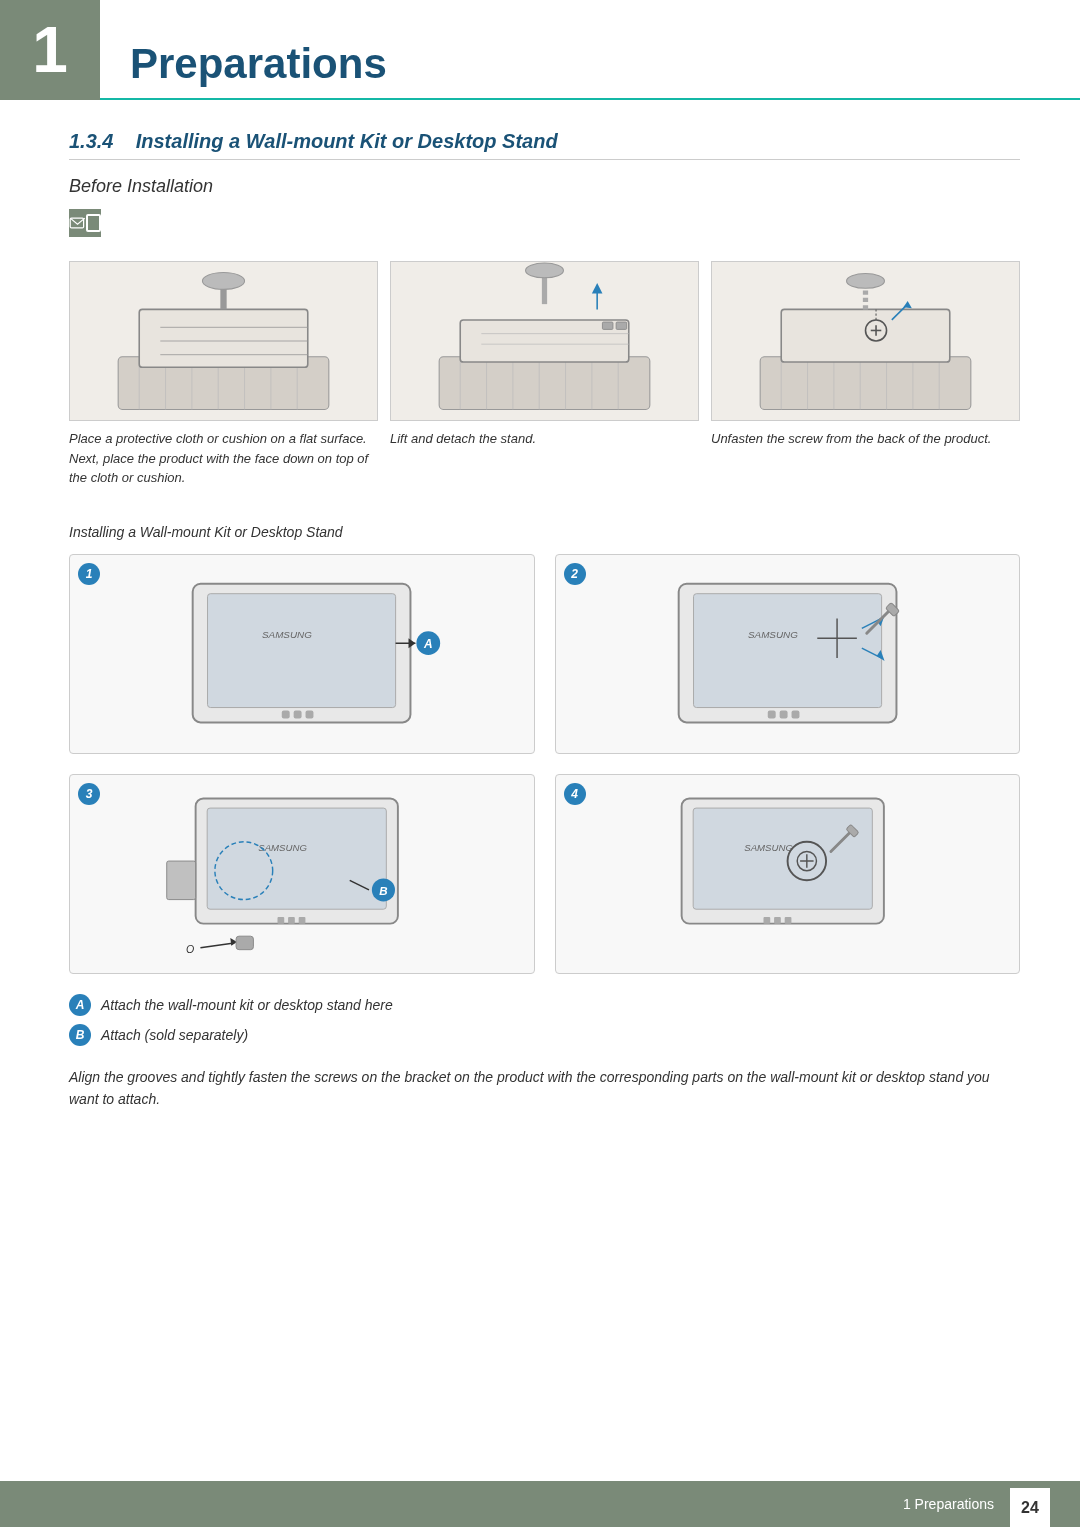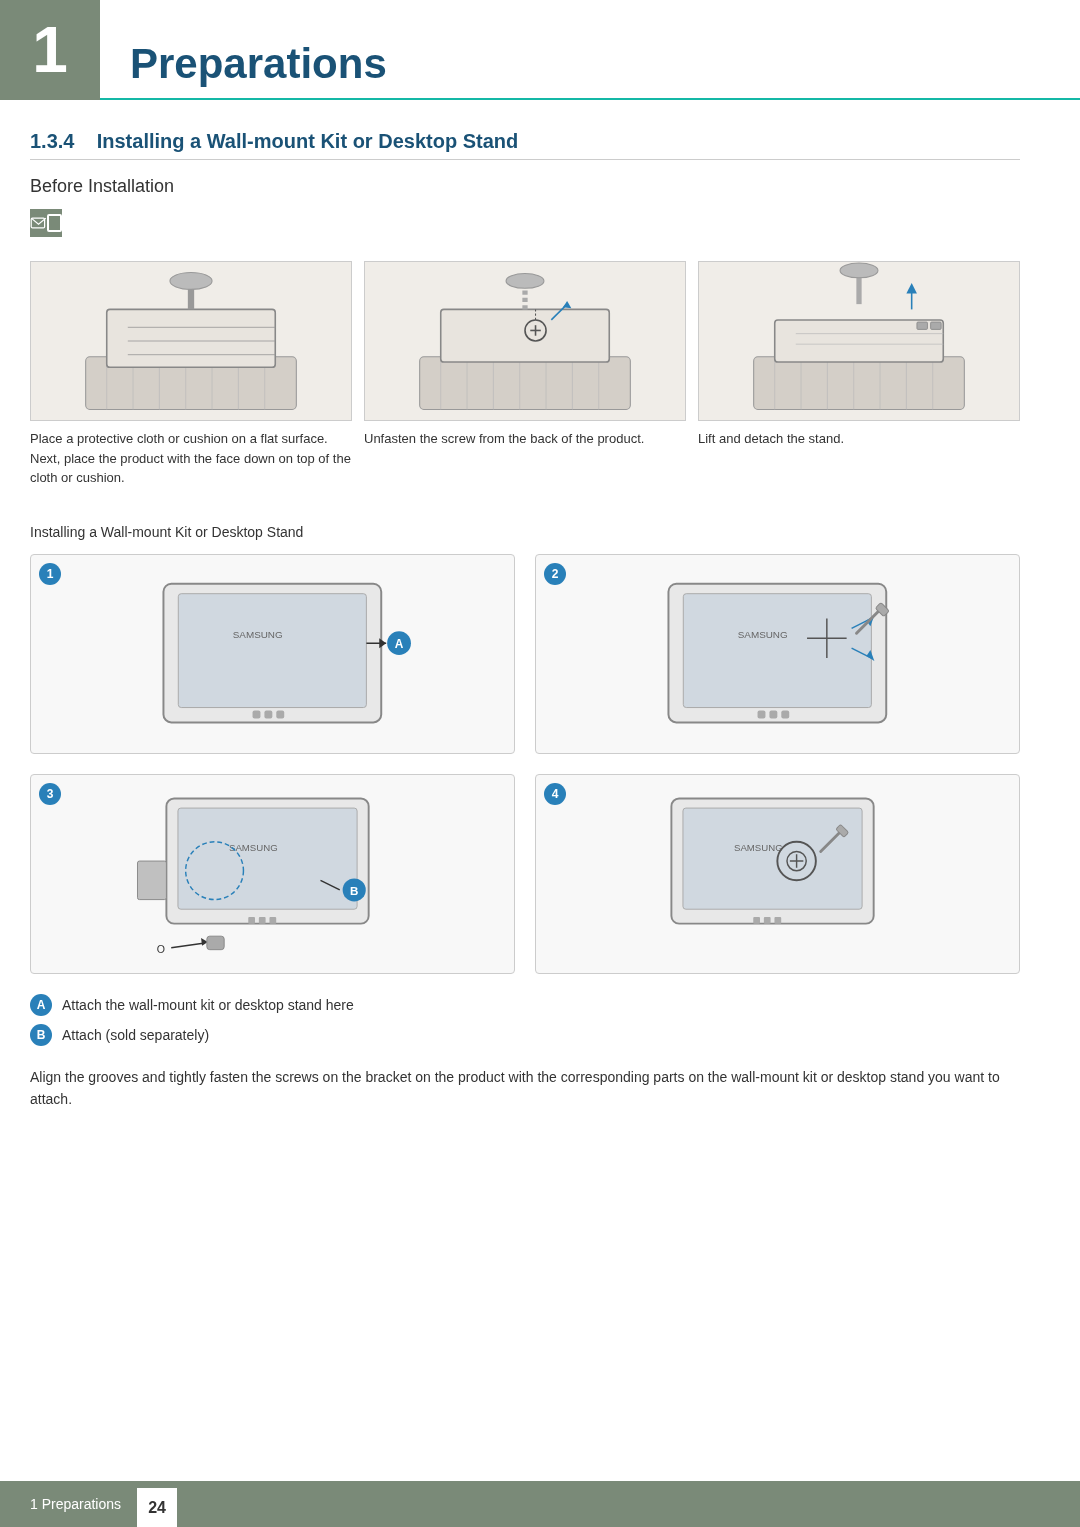--- a/index.html
+++ b/index.html
@@ -44,21 +44,22 @@
       flex: 1;
     }
     .chapter-title {
       font-size: 42px;
       font-weight: bold;
       color: #1a5276;
     }
 
     
     .main-content {
-      padding: 0 60px 80px 30px;
+      padding: 0 60px 80px 69px;
+      font-style: italic;
     }
 
     
     .section-heading {
       color: #1a5276;
       font-size: 20px;
       font-weight: bold;
       margin-bottom: 16px;
       padding-bottom: 6px;
       border-bottom: 1px solid #ccc;
@@ -213,20 +214,21 @@
     
     .footer {
       position: absolute;
       bottom: 0;
       left: 0;
       right: 0;
       height: 46px;
       background: #7a8a78;
       display: flex;
       align-items: center;
+      justify-content: flex-end;
       padding: 0 30px;
       gap: 16px;
     }
     .footer-text {
       color: #fff;
       font-size: 14px;
     }
     .footer-page {
       background: #fff;
       color: #333;
@@ -315,67 +317,67 @@
 
           <rect x="10" y="90" width="200" height="50" rx="4" fill="#d4cfc8" stroke="#999" stroke-width="1"></rect>
           <line x1="30" y1="90" x2="30" y2="140" stroke="#bbb" stroke-width="0.7"></line>
           <line x1="55" y1="90" x2="55" y2="140" stroke="#bbb" stroke-width="0.7"></line>
           <line x1="80" y1="90" x2="80" y2="140" stroke="#bbb" stroke-width="0.7"></line>
           <line x1="105" y1="90" x2="105" y2="140" stroke="#bbb" stroke-width="0.7"></line>
           <line x1="130" y1="90" x2="130" y2="140" stroke="#bbb" stroke-width="0.7"></line>
           <line x1="155" y1="90" x2="155" y2="140" stroke="#bbb" stroke-width="0.7"></line>
           <line x1="180" y1="90" x2="180" y2="140" stroke="#bbb" stroke-width="0.7"></line>
 
-          <rect x="30" y="45" width="160" height="50" rx="3" fill="#e8e4de" stroke="#888" stroke-width="1.5"></rect>
-
-          <line x1="110" y1="20" x2="110" y2="45" stroke="#aaa" stroke-width="5" stroke-dasharray="4,3"></line>
-          <ellipse cx="110" cy="18" rx="18" ry="7" fill="#bbb" stroke="#999" stroke-width="1"></ellipse>
-
-          <circle cx="120" cy="65" r="10" fill="none" stroke="#555" stroke-width="1.5"></circle>
-          <line x1="115" y1="65" x2="125" y2="65" stroke="#555" stroke-width="1.5"></line>
-          <line x1="120" y1="60" x2="120" y2="70" stroke="#555" stroke-width="1.5"></line>
-
-          <line x1="120" y1="45" x2="120" y2="55" stroke="#555" stroke-width="1" stroke-dasharray="2,2"></line>
-
-          <line x1="135" y1="55" x2="150" y2="40" stroke="#2980b9" stroke-width="1.5"></line>
-          <polygon points="150,37 154,44 146,43" fill="#2980b9"></polygon>
-        </svg>
-      </div>
-      <div class="caption">Unfasten the screw from the back of the product.</div>
+          <rect x="30" y="55" width="160" height="40" rx="3" fill="#e8e4de" stroke="#888" stroke-width="1.5"></rect>
+
+          <line x1="50" y1="68" x2="190" y2="68" stroke="#bbb" stroke-width="0.7"></line>
+          <line x1="50" y1="78" x2="190" y2="78" stroke="#bbb" stroke-width="0.7"></line>
+
+          <rect x="165" y="57" width="10" height="7" rx="1" fill="#aaa" stroke="#888" stroke-width="0.8"></rect>
+          <rect x="178" y="57" width="10" height="7" rx="1" fill="#aaa" stroke="#888" stroke-width="0.8"></rect>
+
+          <line x1="110" y1="10" x2="110" y2="40" stroke="#aaa" stroke-width="5"></line>
+          <ellipse cx="110" cy="8" rx="18" ry="7" fill="#bbb" stroke="#999" stroke-width="1"></ellipse>
+
+          <line x1="160" y1="45" x2="160" y2="25" stroke="#2980b9" stroke-width="1.5"></line>
+          <polygon points="160,20 155,30 165,30" fill="#2980b9"></polygon>
+        </svg>
+      </div>
+      <div class="caption">Lift and detach the stand.</div>
     </div>
 
     <div class="step-image-box">
       <div class="image-placeholder before-install-img">
         <svg viewBox="0 0 220 150" xmlns="http://www.w3.org/2000/svg" style="width:100%;height:100%;">
 
           <rect x="10" y="90" width="200" height="50" rx="4" fill="#d4cfc8" stroke="#999" stroke-width="1"></rect>
           <line x1="30" y1="90" x2="30" y2="140" stroke="#bbb" stroke-width="0.7"></line>
           <line x1="55" y1="90" x2="55" y2="140" stroke="#bbb" stroke-width="0.7"></line>
           <line x1="80" y1="90" x2="80" y2="140" stroke="#bbb" stroke-width="0.7"></line>
           <line x1="105" y1="90" x2="105" y2="140" stroke="#bbb" stroke-width="0.7"></line>
           <line x1="130" y1="90" x2="130" y2="140" stroke="#bbb" stroke-width="0.7"></line>
           <line x1="155" y1="90" x2="155" y2="140" stroke="#bbb" stroke-width="0.7"></line>
           <line x1="180" y1="90" x2="180" y2="140" stroke="#bbb" stroke-width="0.7"></line>
 
-          <rect x="30" y="55" width="160" height="40" rx="3" fill="#e8e4de" stroke="#888" stroke-width="1.5"></rect>
-
-          <line x1="50" y1="68" x2="190" y2="68" stroke="#bbb" stroke-width="0.7"></line>
-          <line x1="50" y1="78" x2="190" y2="78" stroke="#bbb" stroke-width="0.7"></line>
-
-          <rect x="165" y="57" width="10" height="7" rx="1" fill="#aaa" stroke="#888" stroke-width="0.8"></rect>
-          <rect x="178" y="57" width="10" height="7" rx="1" fill="#aaa" stroke="#888" stroke-width="0.8"></rect>
-
-          <line x1="110" y1="10" x2="110" y2="40" stroke="#aaa" stroke-width="5"></line>
-          <ellipse cx="110" cy="8" rx="18" ry="7" fill="#bbb" stroke="#999" stroke-width="1"></ellipse>
-
-          <line x1="160" y1="45" x2="160" y2="25" stroke="#2980b9" stroke-width="1.5"></line>
-          <polygon points="160,20 155,30 165,30" fill="#2980b9"></polygon>
-        </svg>
-      </div>
-      <div class="caption">Lift and detach the stand.</div>
+          <rect x="30" y="45" width="160" height="50" rx="3" fill="#e8e4de" stroke="#888" stroke-width="1.5"></rect>
+
+          <line x1="110" y1="20" x2="110" y2="45" stroke="#aaa" stroke-width="5" stroke-dasharray="4,3"></line>
+          <ellipse cx="110" cy="18" rx="18" ry="7" fill="#bbb" stroke="#999" stroke-width="1"></ellipse>
+
+          <circle cx="120" cy="65" r="10" fill="none" stroke="#555" stroke-width="1.5"></circle>
+          <line x1="115" y1="65" x2="125" y2="65" stroke="#555" stroke-width="1.5"></line>
+          <line x1="120" y1="60" x2="120" y2="70" stroke="#555" stroke-width="1.5"></line>
+
+          <line x1="120" y1="45" x2="120" y2="55" stroke="#555" stroke-width="1" stroke-dasharray="2,2"></line>
+
+          <line x1="135" y1="55" x2="150" y2="40" stroke="#2980b9" stroke-width="1.5"></line>
+          <polygon points="150,37 154,44 146,43" fill="#2980b9"></polygon>
+        </svg>
+      </div>
+      <div class="caption">Unfasten the screw from the back of the product.</div>
     </div>
 
   </div>
 
   <div class="section-label">Installing a Wall-mount Kit or Desktop Stand</div>
 
   <div class="step-boxes-row">
 
     <div class="step-box">
       <div class="step-number-badge">

